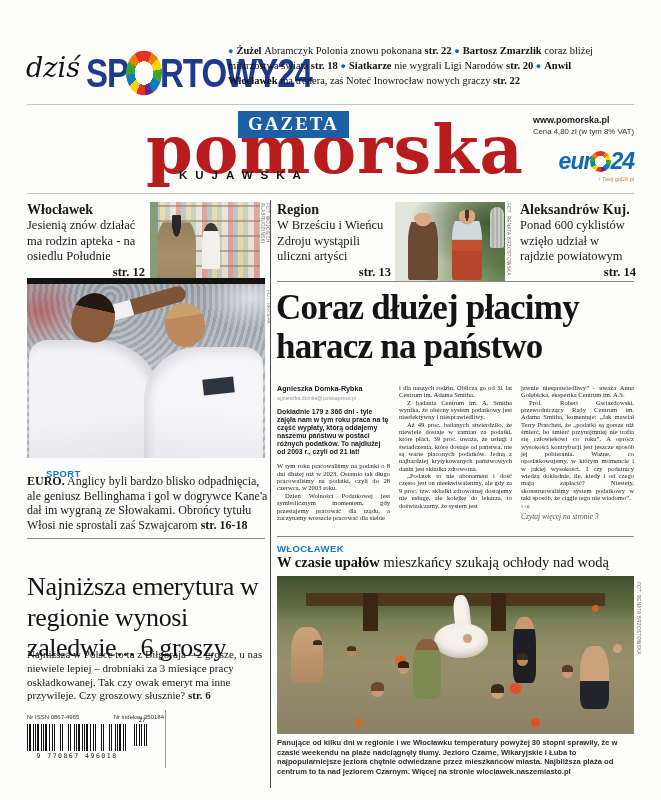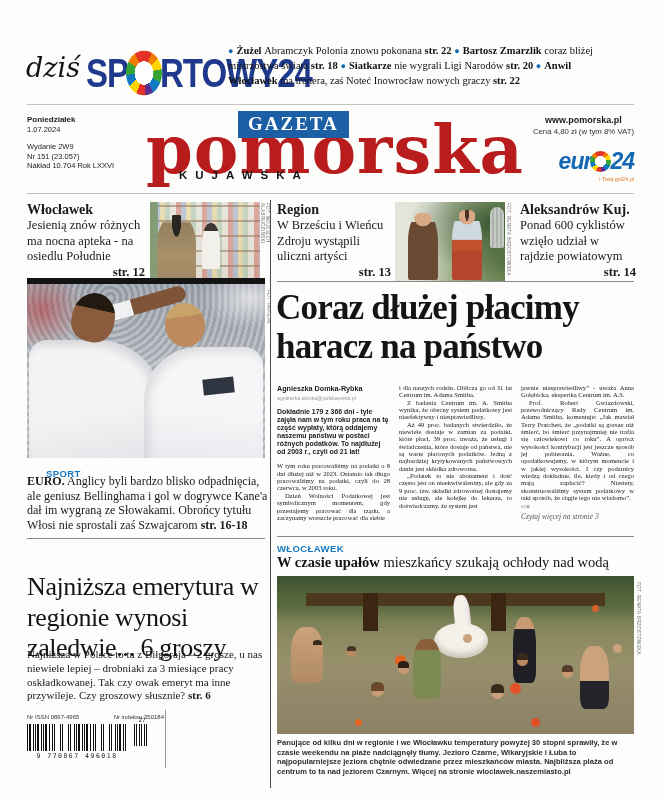--- a/index.html
+++ b/index.html
@@ -26,21 +26,21 @@
   
   .mast-left{left:27px;top:115px;font:7.5px/9.6px "Liberation Sans",sans-serif;color:#222;}
   .mast-left .d1{font-weight:bold;font-size:8px;}
   .mast-gap{height:8px;}
   .gazeta-box{left:238px;top:111px;background:#1c5fa5;color:#fff;padding:2px 10px 3px;
               font:bold 19px "Liberation Serif",serif;letter-spacing:2px;}
   .pomorska{left:145px;top:112px;width:380px;text-align:center;
             font:bold 67px/76px "DejaVu Serif",serif;color:#b91c1c;letter-spacing:1px;}
   .kujawska{left:179px;top:169px;font:bold 11.5px "Liberation Sans",sans-serif;
             letter-spacing:8px;color:#111;}
-  .mast-right{right:27px;top:115px;text-align:center;}
+  .mast-right{right:27px;top:115px;text-align:left;}
   .mast-right .w{font:bold 9px "Liberation Sans",sans-serif;}
   .mast-right .p{font:7.8px "Liberation Sans",sans-serif;color:#333;margin-top:2px;}
   .euro-logo{right:27px;top:148px;display:flex;align-items:center;
              font:bold italic 23px "Liberation Sans",sans-serif;color:#1467b3;letter-spacing:-1px;}
   .ring-sm{width:21px;height:21px;margin:0 -1px;flex:none;}
   .euro-tag{right:27px;top:176px;font:5.5px "Liberation Sans",sans-serif;color:#e07820;}
 
   
   .teaser{width:118px;font:12.5px/15.5px "Liberation Serif",serif;}
   .teaser .tt{font:bold 14px/17px "Liberation Serif",serif;}
@@ -166,46 +166,38 @@
     <span>RTOWY24</span>
   </div>
   <div class="abs sport-teasers">
     <span class="bullet">●</span><b>Żużel </b><span>Abramczyk Polonia znowu pokonana </span><b>str. 22</b>
     <span class="bullet">●</span><b>Bartosz Zmarzlik </b><span>coraz bliżej mistrzostwa świata </span><b>str. 18</b>
     <span class="bullet">●</span><b>Siatkarze </b><span>nie wygrali Ligi Narodów </span><b>str. 20</b>
     <span class="bullet">●</span><b>Anwil Włocławek </b><span>ma trenera, zaś Noteć Inowrocław nowych graczy </span><b>str. 22</b>
   </div>
   <div class="abs rule" style="left:27px;top:104px;width:607px;"></div>
 
-  <div class="abs mast-left">
-    <div class="d1">Poniedziałek</div>
-    <div>1.07.2024</div>
-    <div class="mast-gap"></div>
-    <div>Wydanie 2W9</div>
-    <div>Nr 151 (23.057)</div>
-    <div>Nakład 10.704 Rok LXXVI</div>
-  </div>
   <div class="abs pomorska">pomorska</div>
   <div class="abs gazeta-box">GAZETA</div>
   <div class="abs kujawska">KUJAWSKA</div>
   <div class="abs mast-right">
     <div class="w">www.pomorska.pl</div>
     <div class="p">Cena 4,80 zł (w tym 8% VAT)</div>
   </div>
   <div class="abs euro-logo">
     <span>eur</span>
     <span class="ring ring-sm"></span>
     <span>24</span>
   </div>
   <div class="abs euro-tag">i Twój gol24.pl</div>
   <div class="abs rule" style="left:27px;top:193px;width:607px;"></div>
 
   <div class="abs teaser" style="left:27px;top:201px;">
     <div class="tt">Włocławek</div>
-    <div>Jesienią znów różnych ma nocna apteka - na osiedlu Południe</div>
+    <div>Jesienią znów działać ma rodzin apteka - na osiedlu Południe</div>
     <div class="pg">str. 12</div>
   </div>
   <div class="photo ph-pharm" style="left:150px;top:202px;width:110px;height:80px;">
     <div class="ph-fig1"></div>
     <div class="ph-fig2"></div>
   </div>
   <div class="vcredit" style="left:260px;top:203px;height:80px;">FOT. WOJCIECH ALABRUDZIŃSKI</div>
 
   <div class="abs teaser" style="left:277px;top:201px;width:114px;">
     <div class="tt">Region</div>

